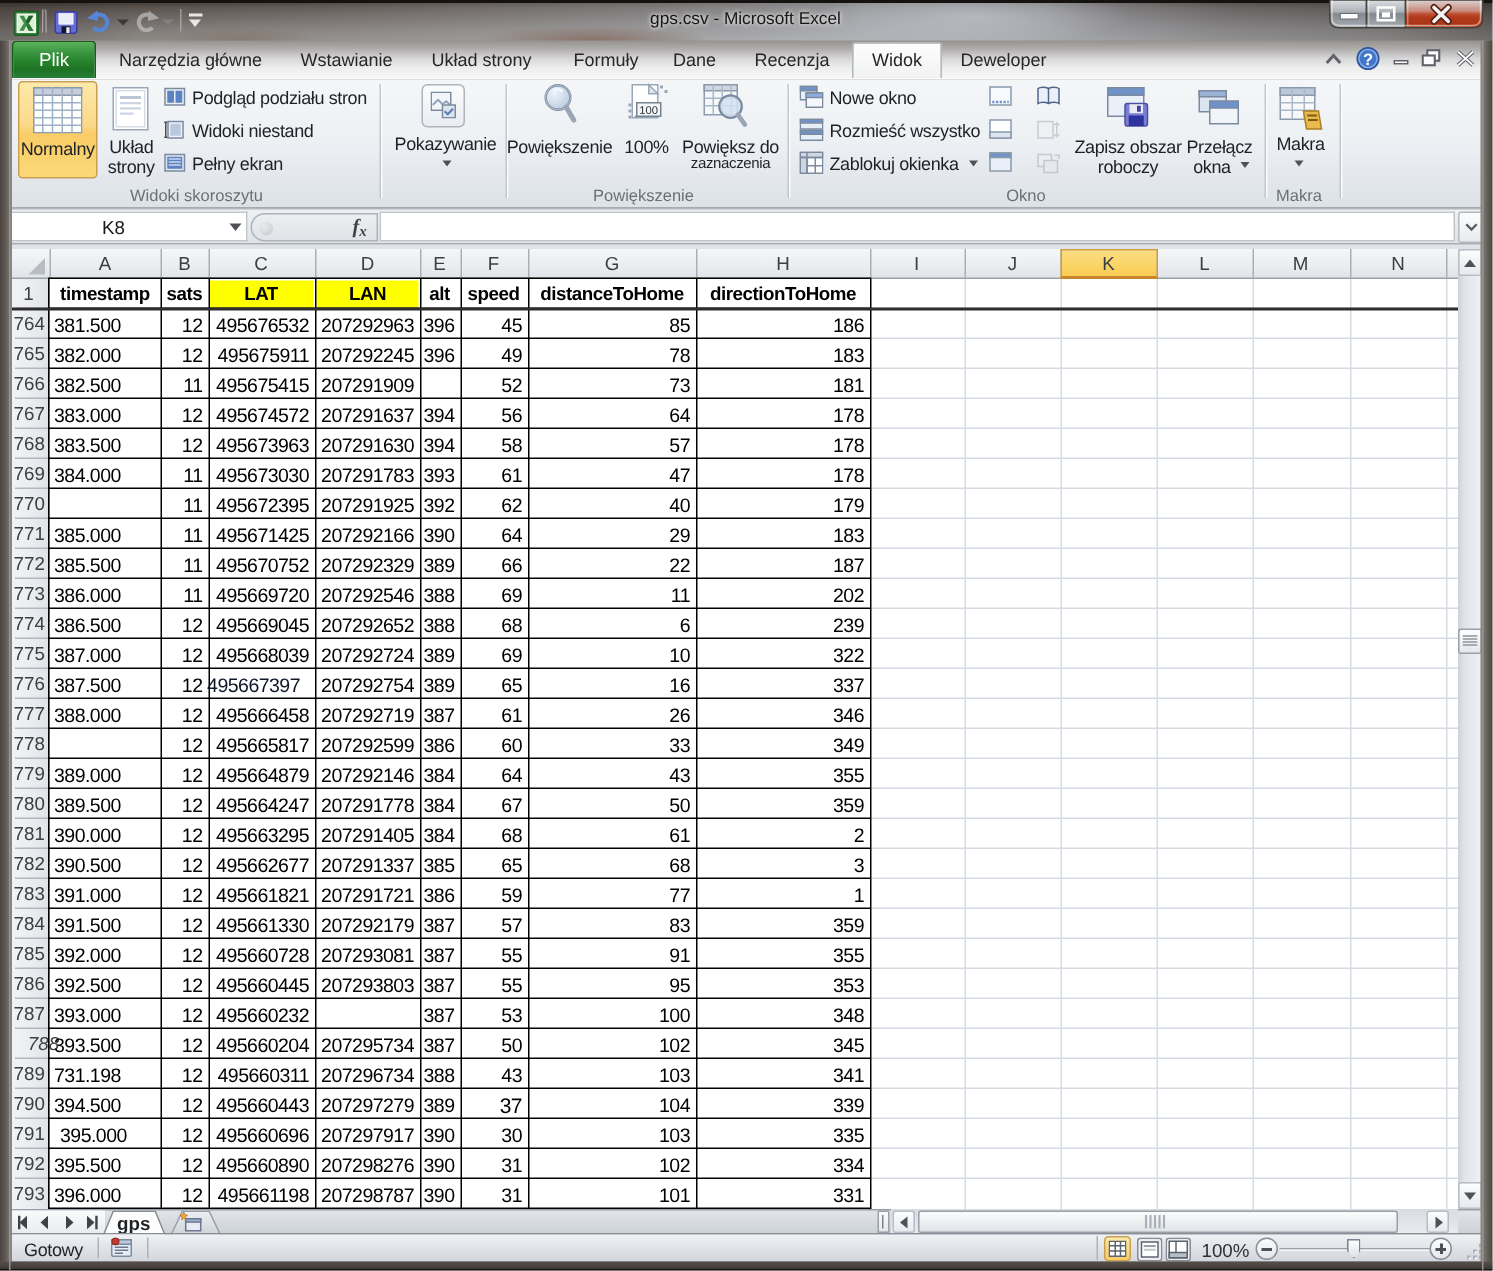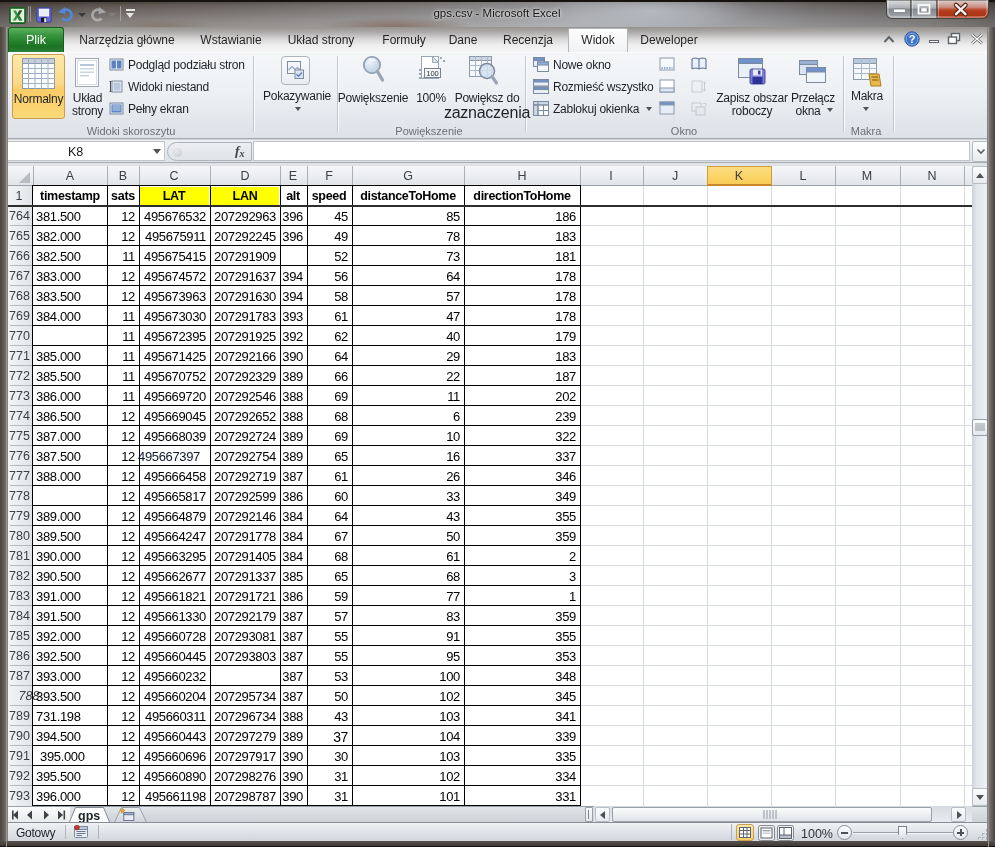--- a/index.html
+++ b/index.html
@@ -204,21 +204,21 @@
 </svg>
 <div class="t" style="left:431px;top:92px;width:60px;margin-left:-30px;text-align:center;font-size:12px;letter-spacing:-0.25px;color:#1e2226;">100%</div>
 <svg style="left:468px;top:55px;" width="32" height="32" viewBox="0 0 32 32">
 <rect x="1.5" y="1.5" width="22" height="20" fill="#f6f8fa" stroke="#8b99ac"></rect>
 <rect x="1.5" y="1.5" width="22" height="4" fill="#cdd6e1" stroke="#8b99ac"></rect>
 <path d="M1.5 10.5 H23.5 M1.5 15.5 H23.5 M7.5 1.5 V21.5 M13.5 1.5 V21.5 M19.5 1.5 V21.5" stroke="#aab8c9" stroke-width="1" fill="none"></path>
 <circle cx="19" cy="16" r="7.5" fill="rgba(210,224,238,0.85)" stroke="#7a8aa2" stroke-width="1.5"></circle>
 <path d="M24 21.5 L28.5 28" stroke="#9aa5b5" stroke-width="3.2" stroke-linecap="round"></path>
 </svg>
 <div class="t" style="left:487px;top:92px;width:120px;margin-left:-60px;text-align:center;font-size:12px;letter-spacing:-0.25px;color:#1e2226;">Powiększ do</div>
-<div class="t" style="left:487px;top:105px;width:120px;margin-left:-60px;text-align:center;font-size:16px;letter-spacing:-0.25px;color:#1e2226;">zaznaczenia</div>
+<div class="t" style="left:487px;top:105px;width:120px;margin-left:-60px;text-align:center;font-size:10px;letter-spacing:-0.25px;color:#1e2226;">zaznaczenia</div>
 <svg style="left:533px;top:57px;" width="16" height="15" viewBox="0 0 16 15">
     <rect x="0.5" y="0.5" width="11" height="9" fill="#e8eef6" stroke="#7c8aa0"></rect>
 <rect x="0.5" y="0.5" width="11" height="3" fill="#6f93c8" stroke="#7c8aa0"></rect>
 <rect x="4.5" y="5" width="11" height="9.5" fill="#f4f7fb" stroke="#7c8aa0"></rect>
 <rect x="4.5" y="5" width="11" height="3" fill="#8fade0" stroke="#7c8aa0"></rect>
   </svg>
 <div class="t" style="left:553px;top:59px;font-size:12px;letter-spacing:-0.25px;color:#1e2226;">Nowe okno</div>
 <svg style="left:533px;top:79px;" width="16" height="15" viewBox="0 0 16 15">
     <rect x="0.5" y="0.5" width="15" height="6.5" fill="#e8eef6" stroke="#7c8aa0"></rect>
 <rect x="0.5" y="0.5" width="15" height="2.5" fill="#6f93c8" stroke="#7c8aa0"></rect>

